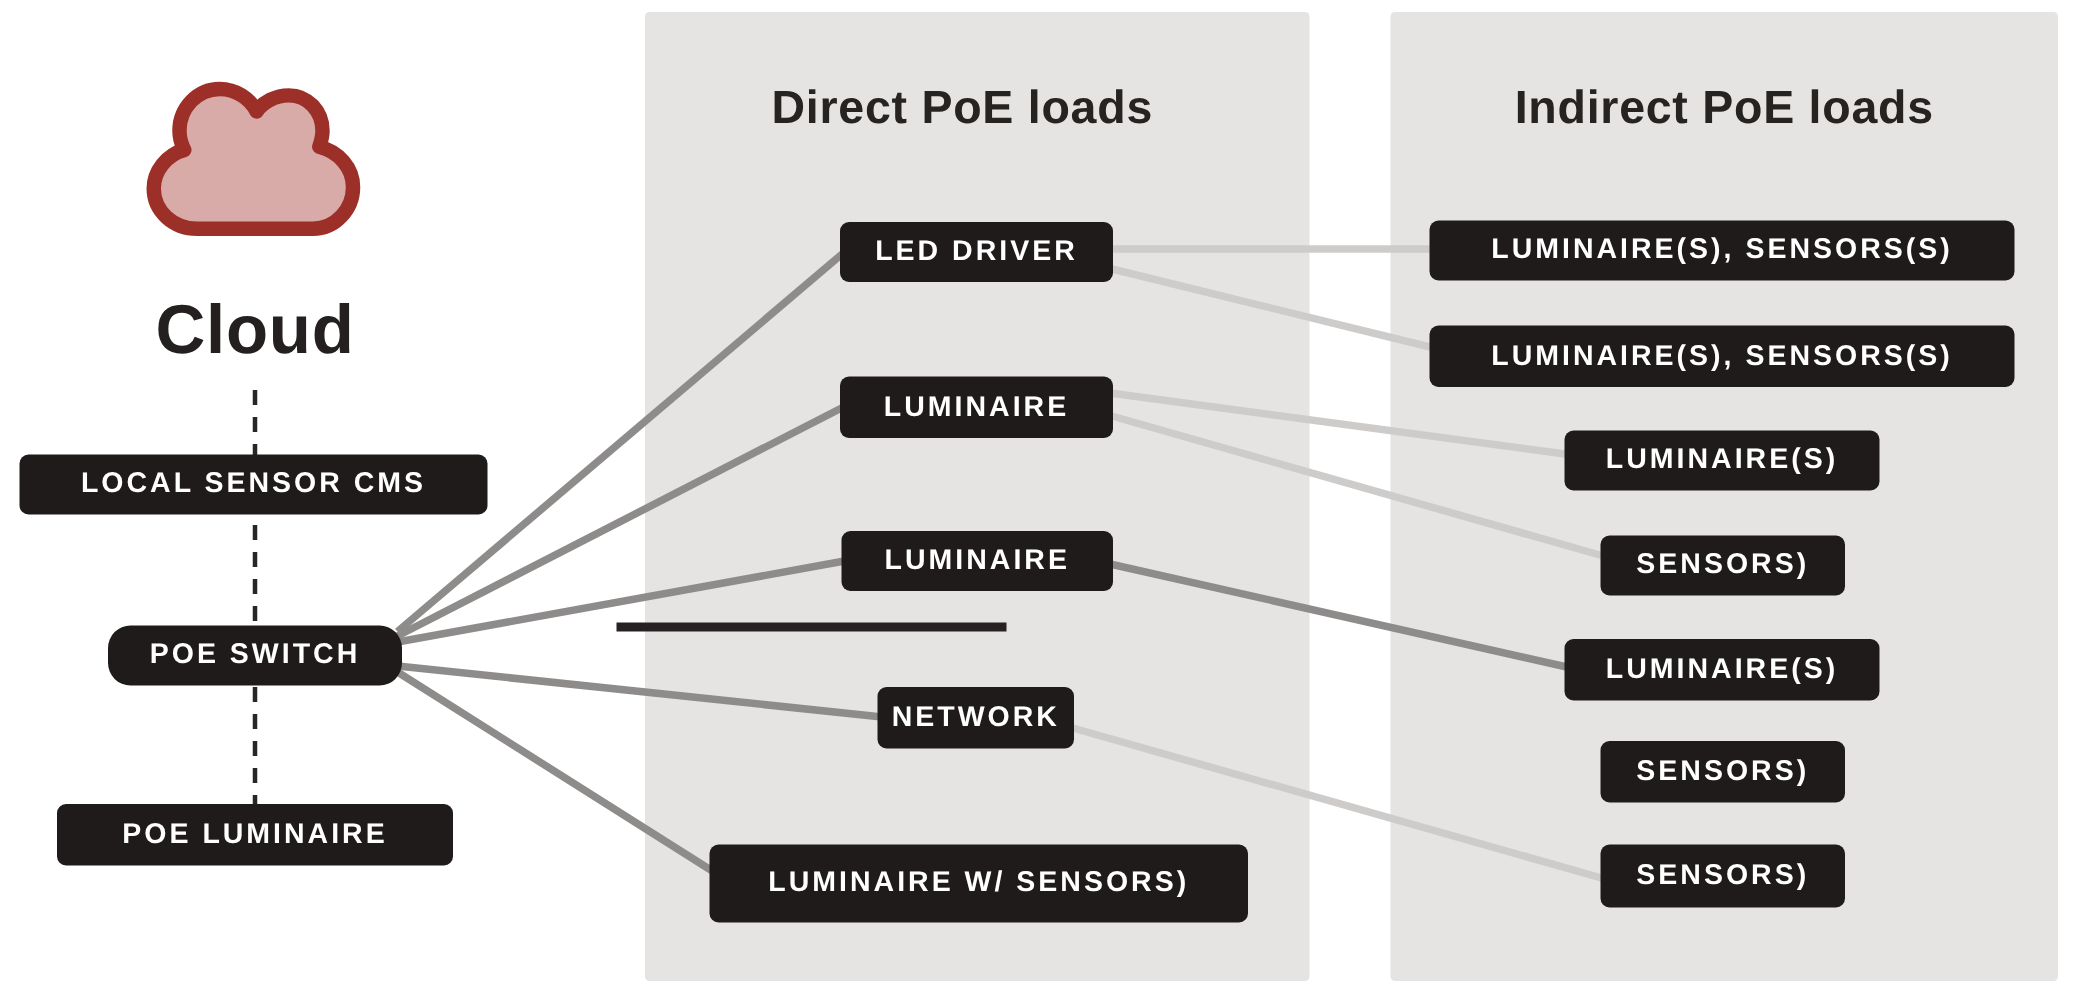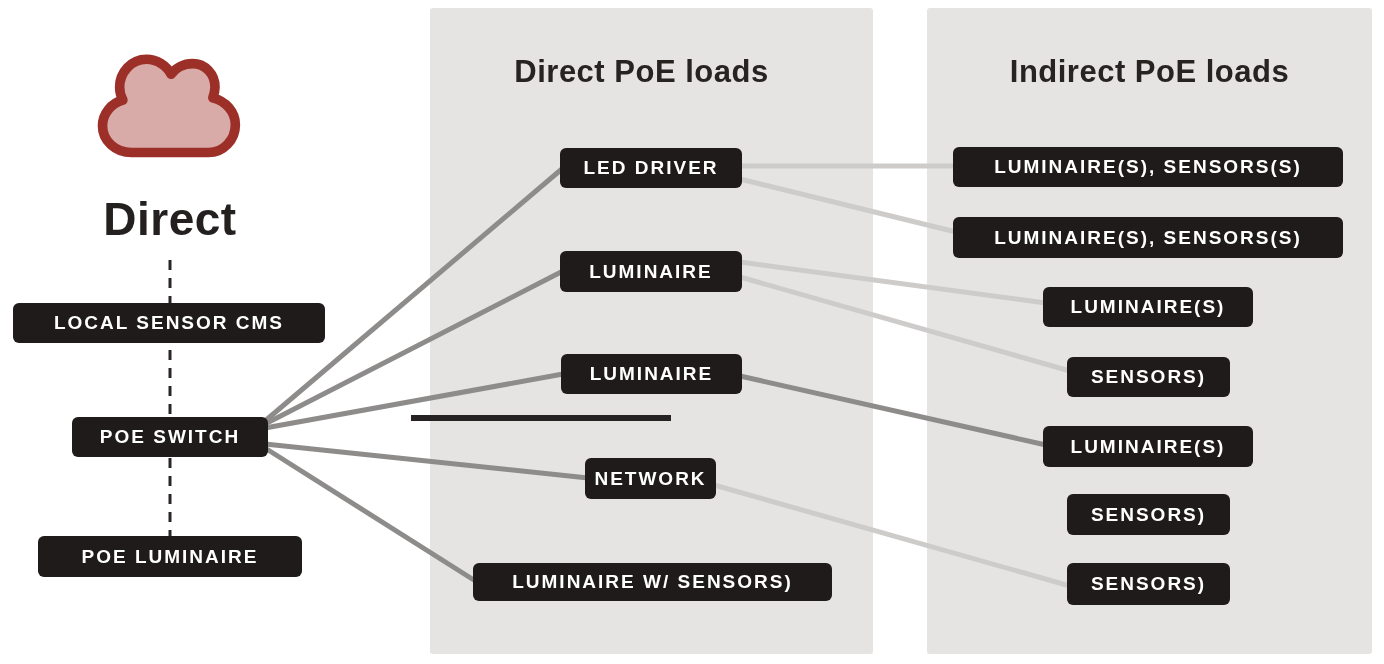--- a/index.html
+++ b/index.html
@@ -97,34 +97,34 @@
   </svg>
 
   <div id="cloud-wrap">
     <svg width="150" height="115" viewBox="0 0 140 100">
       <path d="M 106,92 H 34 C 19,92 7,81 7,67 C 7,56 15,46 26,43
                C 24,39 23,35 23,31 C 23,17 34,5 48,5 C 58,5 67,11 71,19
                C 75,13 83,9 91,9 C 103,9 112,19 112,31 C 112,34 111,38 110,41
                C 122,44 131,54 131,66 C 131,80 120,92 106,92 Z" fill="#d8aba8" stroke="#9c3028" stroke-width="9" stroke-linejoin="round"></path>
     </svg>
   </div>
-  <div id="cloud-label">Direct</div>
+  <div id="cloud-label">Cloud</div>
 
   <div class="node" style="left:13px; top:303px; width:312px; height:40px;">LOCAL SENSOR CMS</div>
-  <div class="node" style="left:72px; top:417px; width:196px; height:40px;">POE SWITCH</div>
+  <div class="node" style="left:72px; top:417px; width:196px; height:40px;border-radius:15px;">POE SWITCH</div>
   <div class="node" style="left:38px; top:536px; width:264px; height:41px;">POE LUMINAIRE</div>
 
   <div class="col-title" style="left:420px;">Direct PoE loads</div>
   <div class="col-title" style="left:927px; width:445px;">Indirect PoE loads</div>
 
   <div class="node" style="left:560px; top:148px; width:182px; height:40px;">LED DRIVER</div>
   <div class="node" style="left:560px; top:251px; width:182px; height:41px;">LUMINAIRE</div>
   <div class="node" style="left:561px; top:354px; width:181px; height:40px;">LUMINAIRE</div>
   <div class="node" style="left:585px; top:458px; width:131px; height:41px;">NETWORK</div>
-  <div class="node" style="left:473px; top:563px; width:359px; height:38px;">LUMINAIRE W/ SENSORS)</div>
+  <div class="node" style="left:473px; top:563px; width:359px; height:52px;">LUMINAIRE W/ SENSORS)</div>
 
   <div class="node" style="left:953px; top:147px; width:390px; height:40px;">LUMINAIRE(S), SENSORS(S)</div>
   <div class="node" style="left:953px; top:217px; width:390px; height:41px;">LUMINAIRE(S), SENSORS(S)</div>
   <div class="node" style="left:1043px; top:287px; width:210px; height:40px;">LUMINAIRE(S)</div>
   <div class="node" style="left:1067px; top:357px; width:163px; height:40px;">SENSORS)</div>
   <div class="node" style="left:1043px; top:426px; width:210px; height:41px;">LUMINAIRE(S)</div>
   <div class="node" style="left:1067px; top:494px; width:163px; height:41px;">SENSORS)</div>
   <div class="node" style="left:1067px; top:563px; width:163px; height:42px;">SENSORS)</div>
 
 </div>

